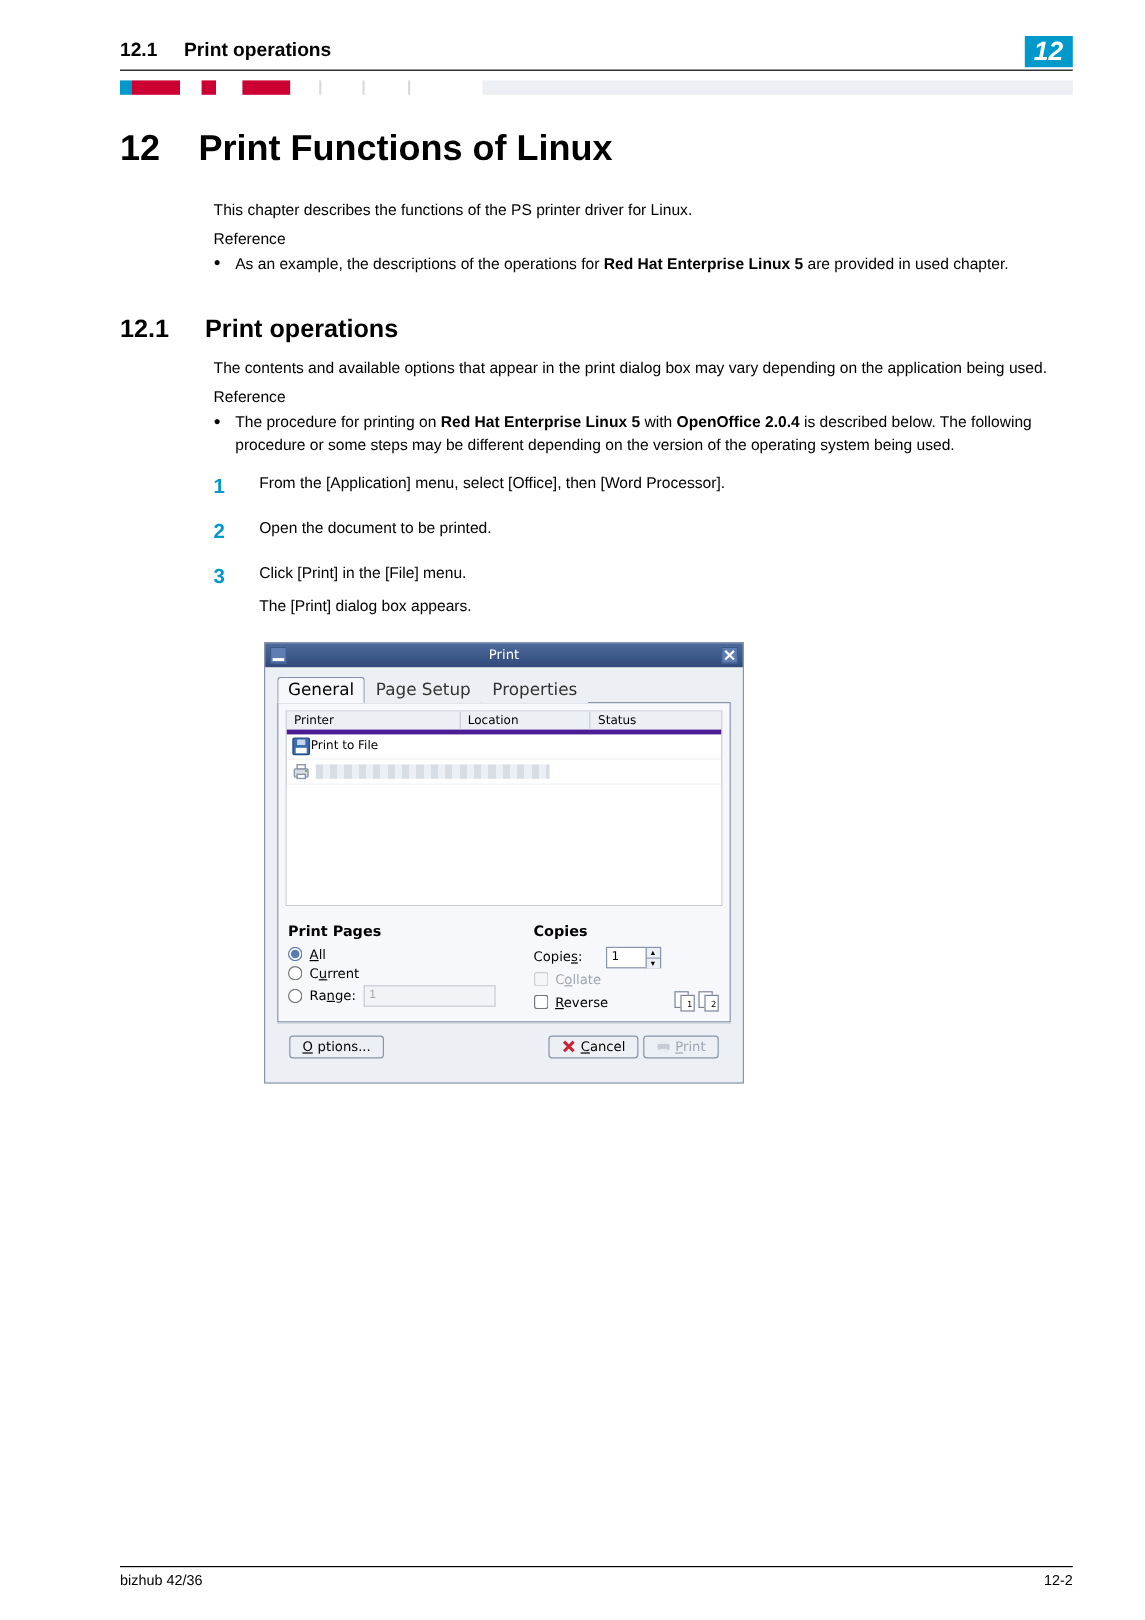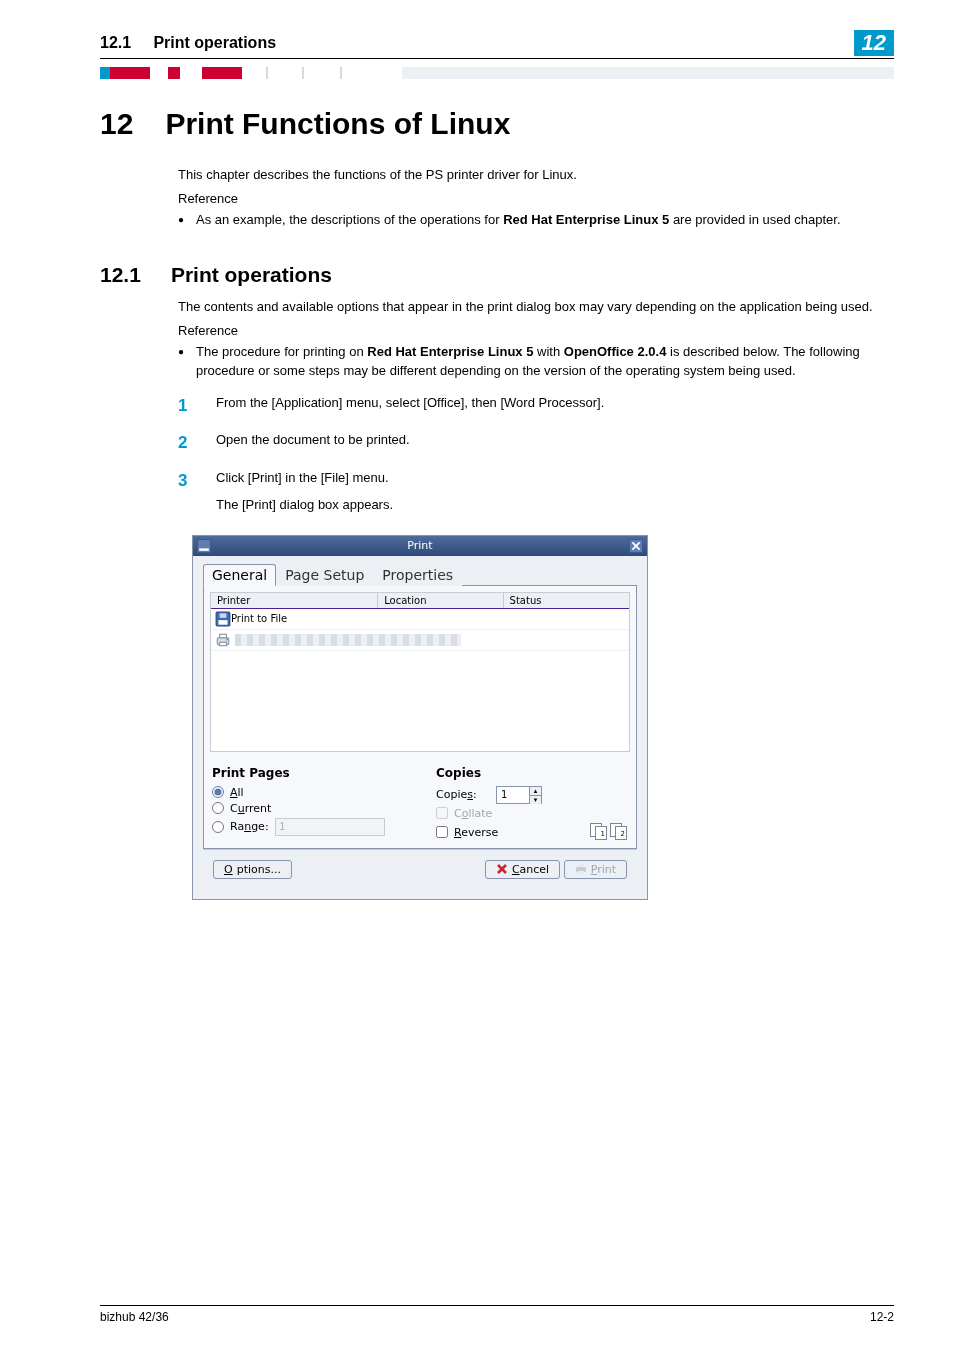--- a/index.html
+++ b/index.html
@@ -85,22 +85,22 @@
   .step-row {
     display:flex; gap: 24px;
     font-size: 13px; line-height:1.5;
     margin-top: 12px;
   }
   .step-num { color:#0099cc; font-weight:bold; font-size:17px; min-width:14px; }
   .step-sub { font-size:13px; margin-top:8px; }
   .bold { font-weight:bold; }
   
   .dialog-wrap {
-    margin: 20px 0 0 92px;
-    width: 456px;
+    margin: 20px 0 0 120px;
+    width: 400px;
     border: 1px solid #8894ab;
     background: #eceff3;
     font-family: "DejaVu Sans", Arial, sans-serif;
     font-size: 11px;
   }
   .dlg-titlebar {
     background: linear-gradient(#4e6b9c, #2f4a7a);
     color:#fff;
     display:flex; align-items:center;
     height:20px;
@@ -125,21 +125,21 @@
   .tab-panel {
     border:1px solid #8894ab;
     background:#f6f8fb;
     margin-top:-1px;
     padding:6px;
   }
   .printer-table {
     width:100%; background:#fff; border:1px solid #c6cbd4;
   }
   .printer-table .hdr {
-    display:flex; background:#eceff3; border-bottom:1px solid #4c1d95;
+    display:flex; background:#eceff3; border-bottom:4px solid #4c1d95;
     font-size:10px;
   }
   .printer-table .hdr > div { padding:2px 6px; border-right:1px solid #c6cbd4; }
   .col-printer { width:40%; }
   .col-location { width:30%; }
   .col-status { width:30%; border-right:none !important; }
   .printer-row {
     display:flex; align-items:center; padding:2px 4px; font-size:10px;
     border-bottom:1px solid #eef0f4;
   }

